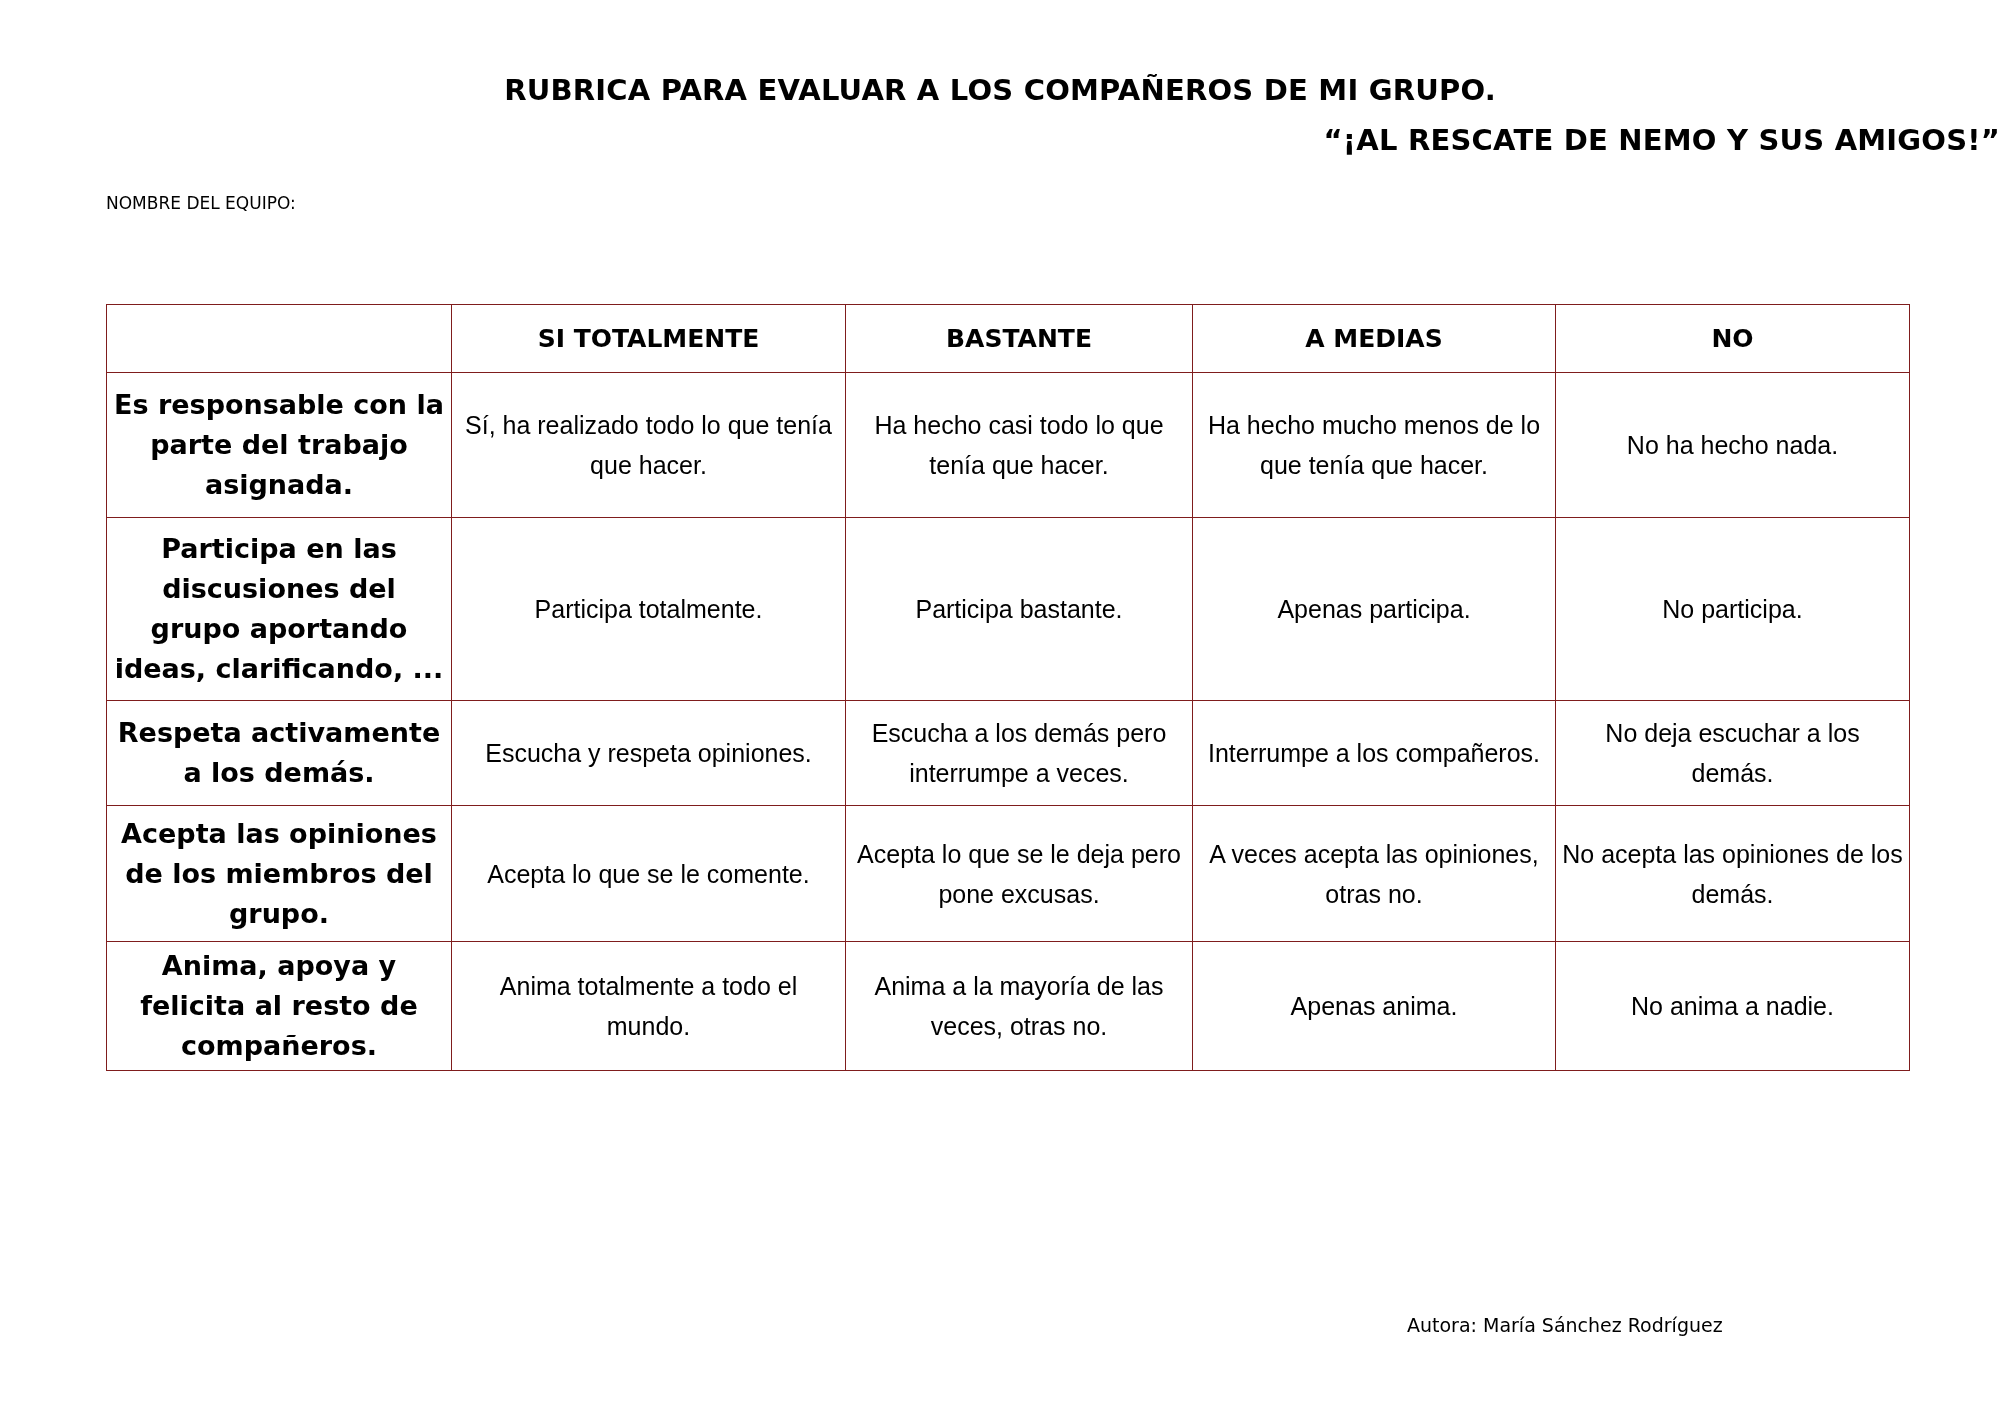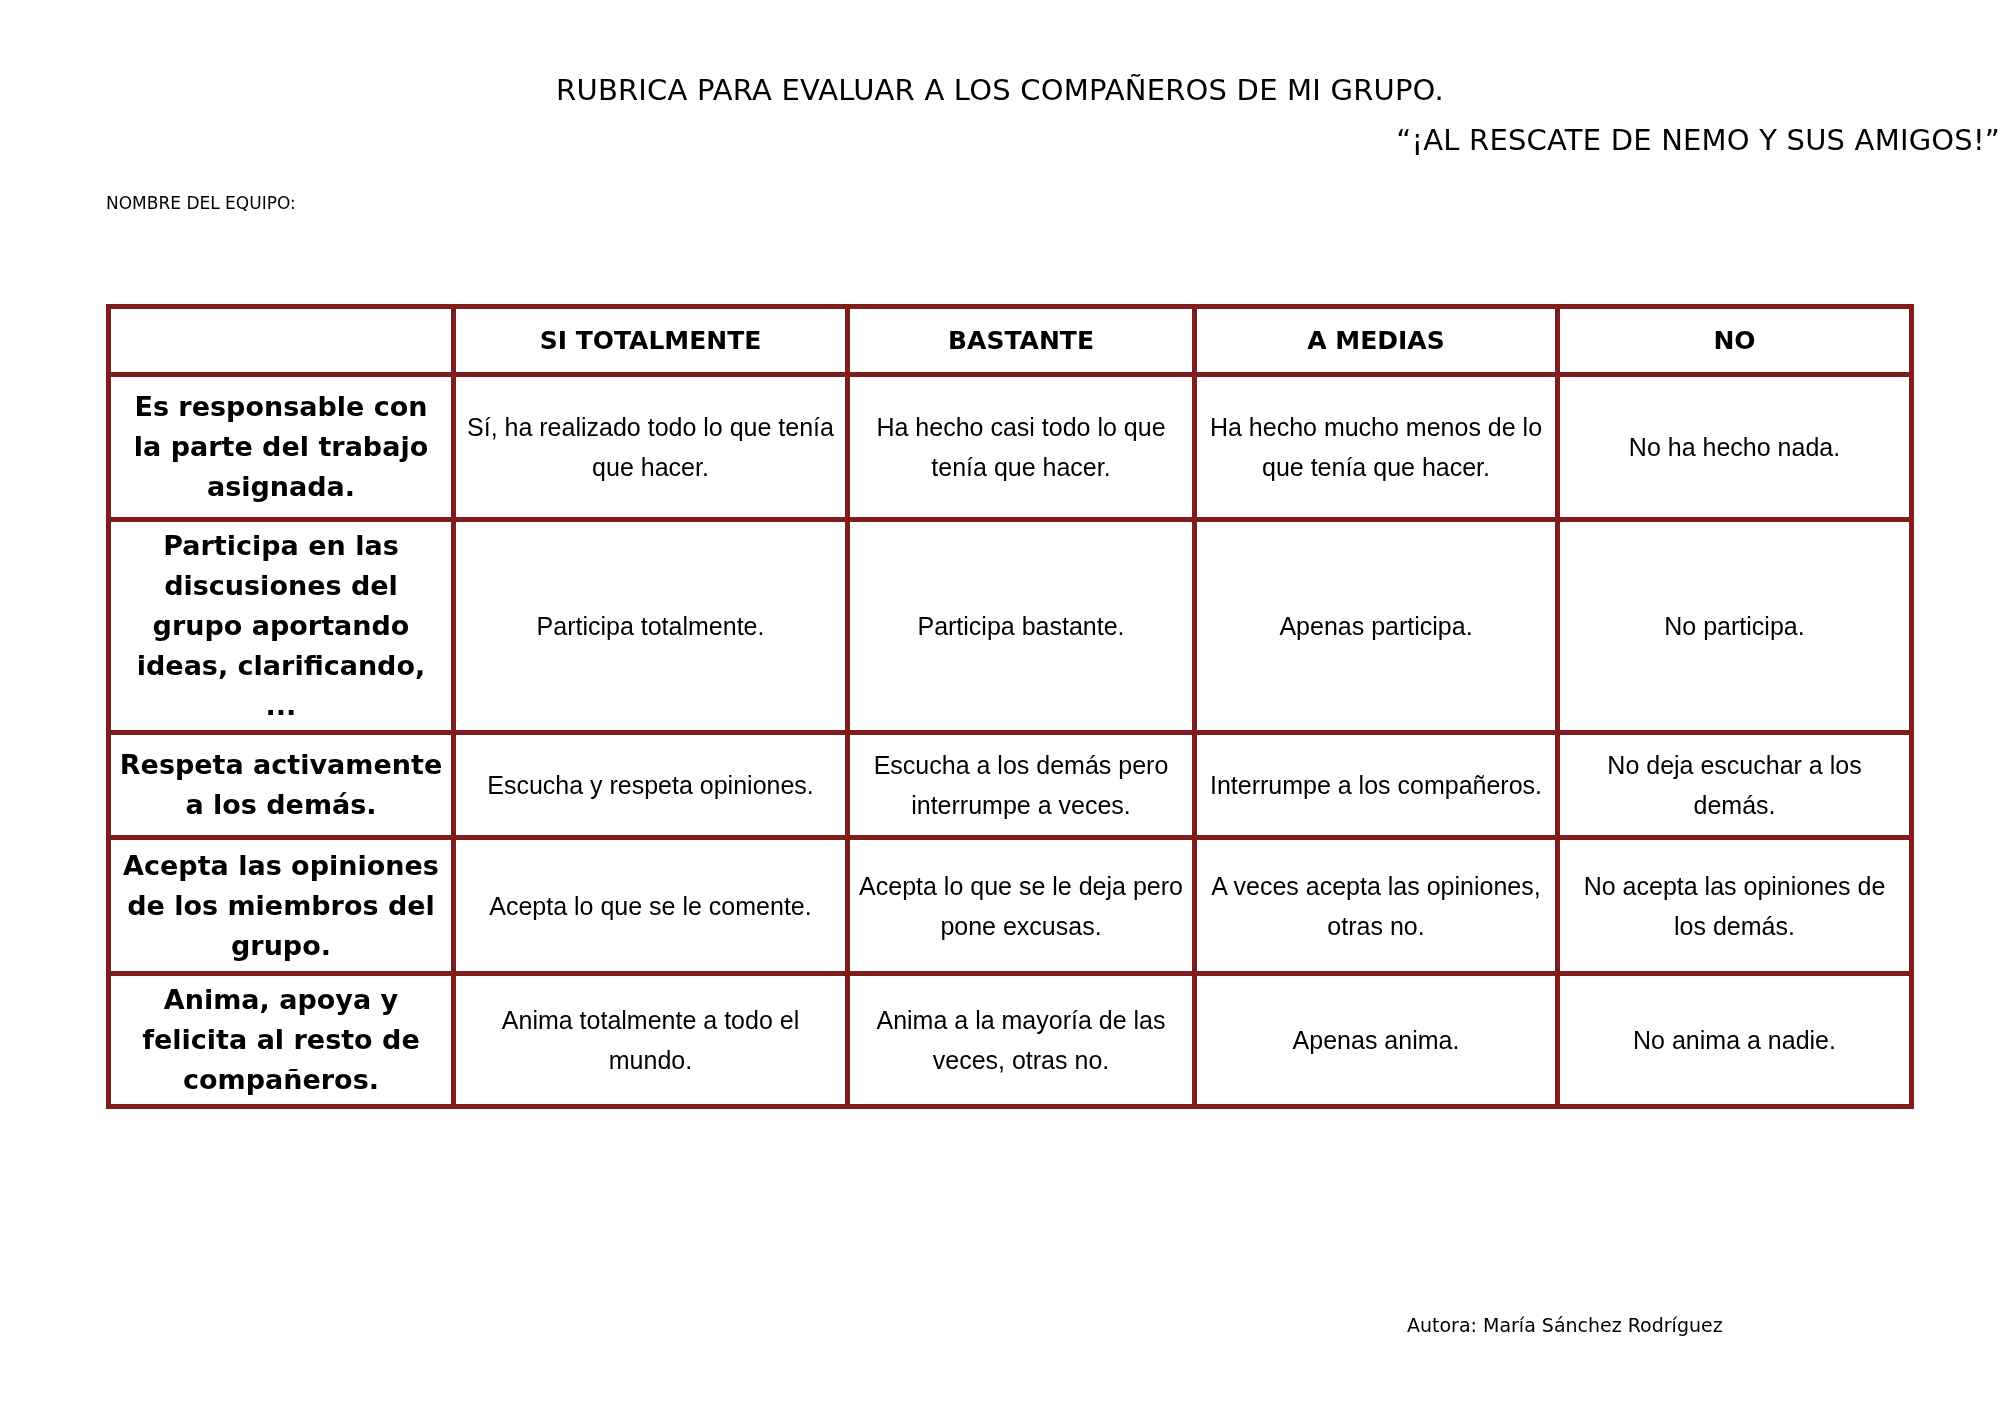--- a/index.html
+++ b/index.html
@@ -2,39 +2,39 @@
 <html><head>
   <meta charset="utf-8">
   <style>
     html, body { margin: 0; padding: 0; background: #ffffff; }
     body {
       width: 2000px; height: 1414px; position: relative; overflow: hidden;
       font-family: "DejaVu Sans", "Liberation Sans", sans-serif; color: #000;
     }
     .title {
       position: absolute; left: 0; width: 2000px; text-align: center;
-      font-family: "DejaVu Sans", sans-serif; font-weight: normal; font-size: 29px;
+      font-family: "DejaVu Sans", sans-serif; font-weight: bold; font-size: 29px;
       letter-spacing: 0.2px;
     }
     #t1 { top: 73px; }
     #t2 { top: 123px; text-align: right; }
     .team-label {
       position: absolute; left: 106px; top: 193px; font-size: 17px;
       font-family: "DejaVu Sans", sans-serif;
     }
     .author {
       position: absolute; left: 1407px; top: 1314px; font-size: 19px;
       font-family: "DejaVu Sans", sans-serif;
     }
     table.rubric {
       position: absolute; left: 106px; top: 304px; width: 1803px;
       border-collapse: collapse; table-layout: fixed;
     }
     table.rubric td, table.rubric th {
-      border: 5px solid #7f1d1d; text-align: center; vertical-align: middle;
+      border: 1px solid #7f1d1d; text-align: center; vertical-align: middle;
       padding: 4px 6px; line-height: 40px; font-size: 25px;
       font-family: "Liberation Sans", sans-serif;
     }
     table.rubric th { font-weight: bold; font-family: "DejaVu Sans", sans-serif; font-size: 25px; }
     table.rubric td.crit { font-weight: bold; font-family: "DejaVu Sans", sans-serif; font-size: 27px; line-height: 40px; }
     col.c0 { width: 345px; }
     col.c1 { width: 394px; }
     col.c2 { width: 347px; }
     col.c3 { width: 363px; }
     col.c4 { width: 354px; }

